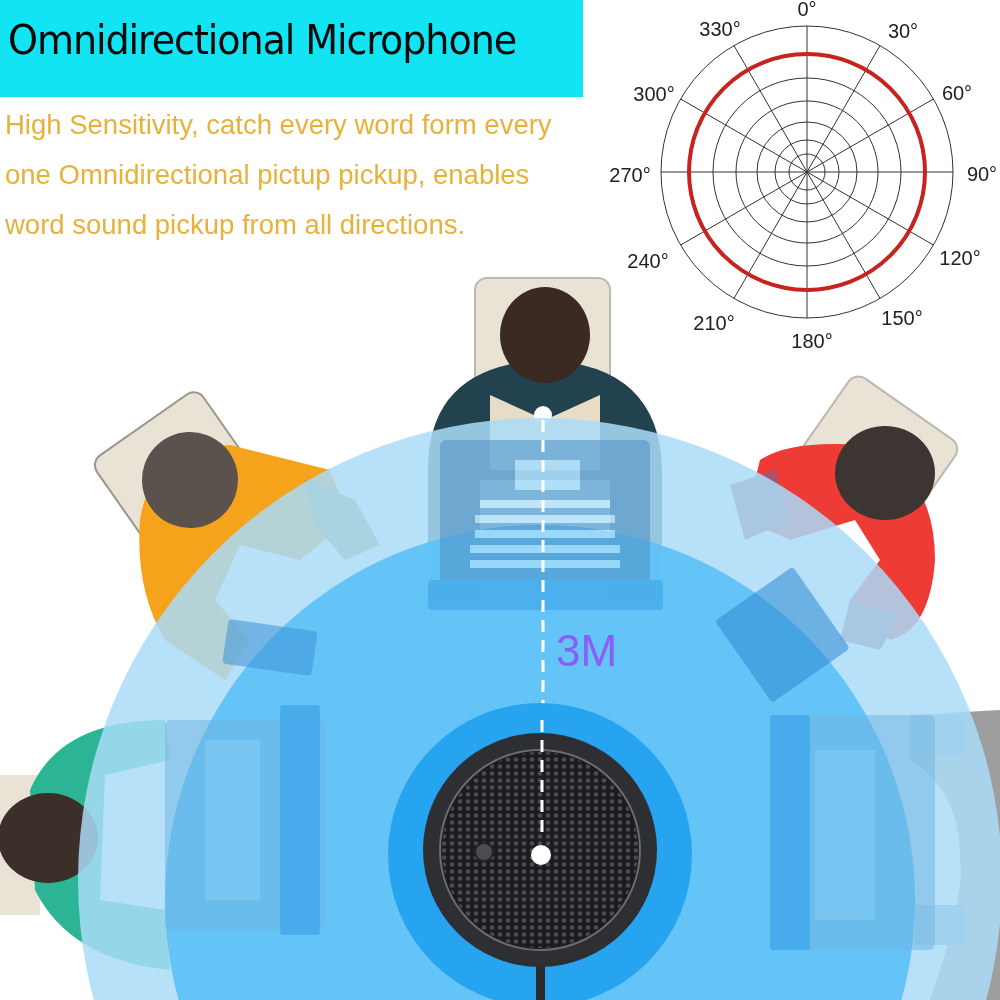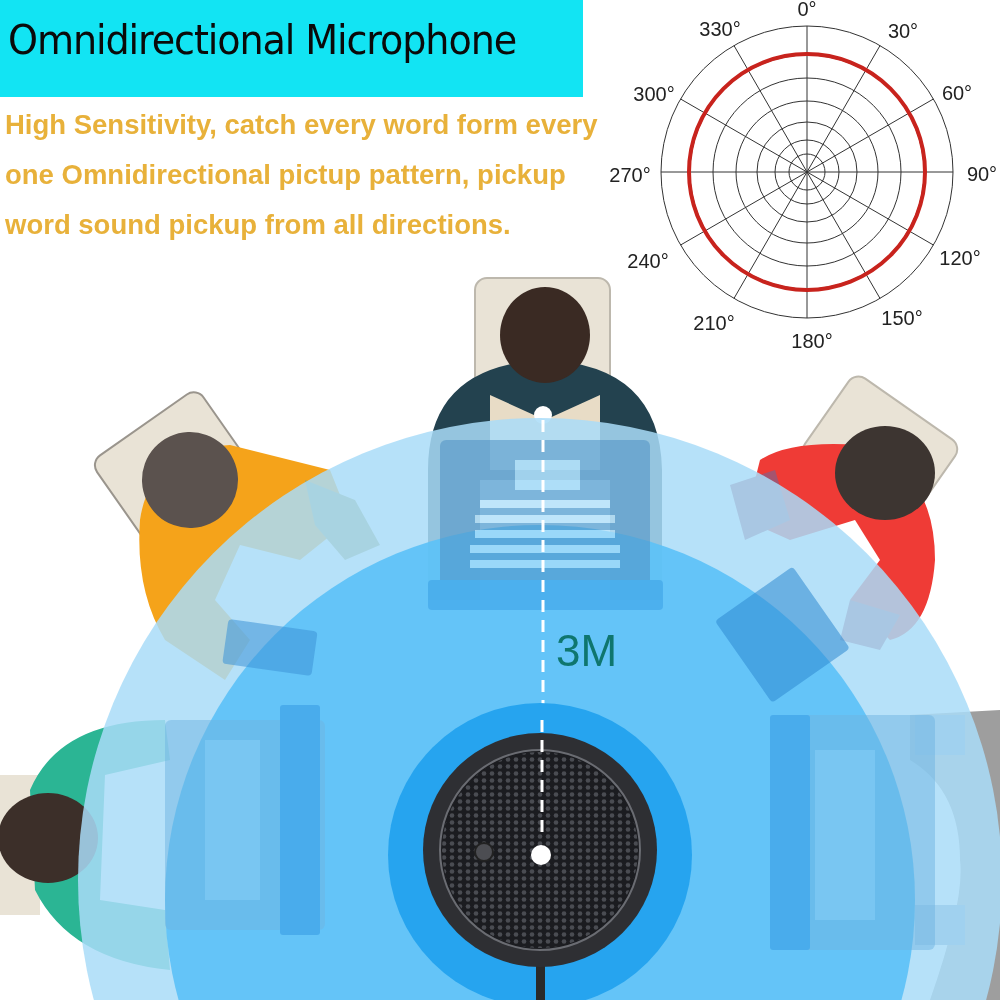--- a/index.html
+++ b/index.html
@@ -1,23 +1,23 @@
 <!DOCTYPE html>
 <html><head>
 <meta charset="utf-8">
 <style>
   html, body { margin:0; padding:0; }
   body { width:1000px; height:1000px; overflow:hidden; background:#ffffff; position:relative; font-family:"Liberation Sans", sans-serif; }
   .banner { position:absolute; left:0; top:0; width:583px; height:97px; background:#12e4f3; }
   .title { position:absolute; left:8px; top:16px; font-family:"DejaVu Sans", sans-serif; font-size:41px; color:#0a0a0a; letter-spacing:-1.2px; white-space:nowrap; transform:scaleX(0.93); transform-origin:left top; }
   .desc { position:absolute; left:5px; top:100px; width:600px; color:#e8b13a; font-size:27.5px; line-height:50px; }
-  .desc div { white-space:nowrap;font-weight:bold; }
+  .desc div { white-space:nowrap; }
   .polar { position:absolute; left:600px; top:0; width:400px; height:360px; }
   .scene { position:absolute; left:0; top:0; width:1000px; height:1000px; }
-  .label-3m { position:absolute; left:556px; top:626px; font-size:44px; color:#0f766e; font-family:"Liberation Sans", sans-serif; }
+  .label-3m { position:absolute; left:556px; top:626px; font-size:44px; color:#8b5cf6; font-family:"Liberation Sans", sans-serif; }
 </style>
 </head>
 <body>
 
 <svg class="scene" viewBox="0 0 1000 1000" xmlns="http://www.w3.org/2000/svg">
 
   <rect x="475" y="278" width="135" height="110" rx="12" fill="#e9e3d6" stroke="#bdb8ad" stroke-width="2"></rect>
   <g transform="rotate(-35 175 470)">
       <rect x="110" y="415" width="130" height="100" rx="12" fill="#e9e3d6" stroke="#9a958d" stroke-width="2"></rect>
     </g>
@@ -109,21 +109,21 @@
     <circle cx="484" cy="852" r="9" fill="#4c4d52" stroke="#222" stroke-width="2"></circle>
     <circle cx="541" cy="855" r="10" fill="#ffffff"></circle>
   </g>
   <line x1="542" y1="720" x2="542" y2="840" stroke="#ffffff" stroke-width="3" stroke-dasharray="12 8"></line>
 </svg>
 
 <div class="banner"></div>
 <div class="title">Omnidirectional Microphone</div>
 <div class="desc">
   <div>High Sensitivity, catch every word form every</div>
-  <div>one Omnidirectional pictup pattern, pickup</div>
+  <div>one Omnidirectional pictup pickup, enables</div>
   <div>word sound pickup from all directions.</div>
 </div>
 
 <div class="label-3m">3M</div>
 
 <svg class="polar" viewBox="600 0 400 360" xmlns="http://www.w3.org/2000/svg">
   <g fill="none" stroke="#333" stroke-width="1">
     <circle cx="807" cy="172" r="146"></circle>
     <circle cx="807" cy="172" r="117"></circle>
     <circle cx="807" cy="172" r="94"></circle>

